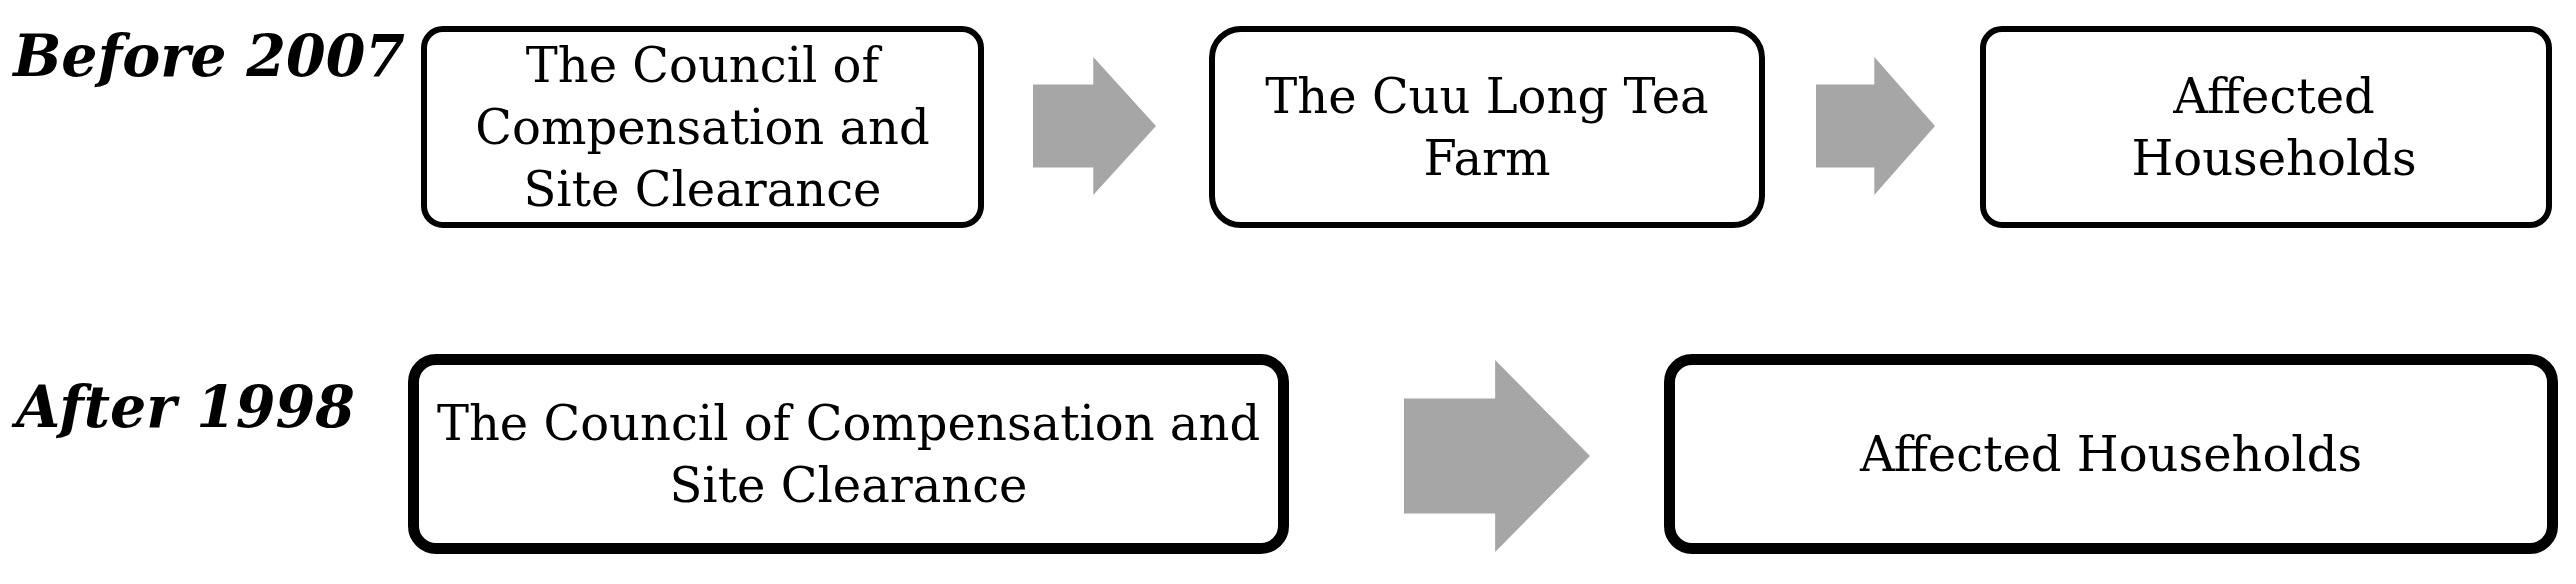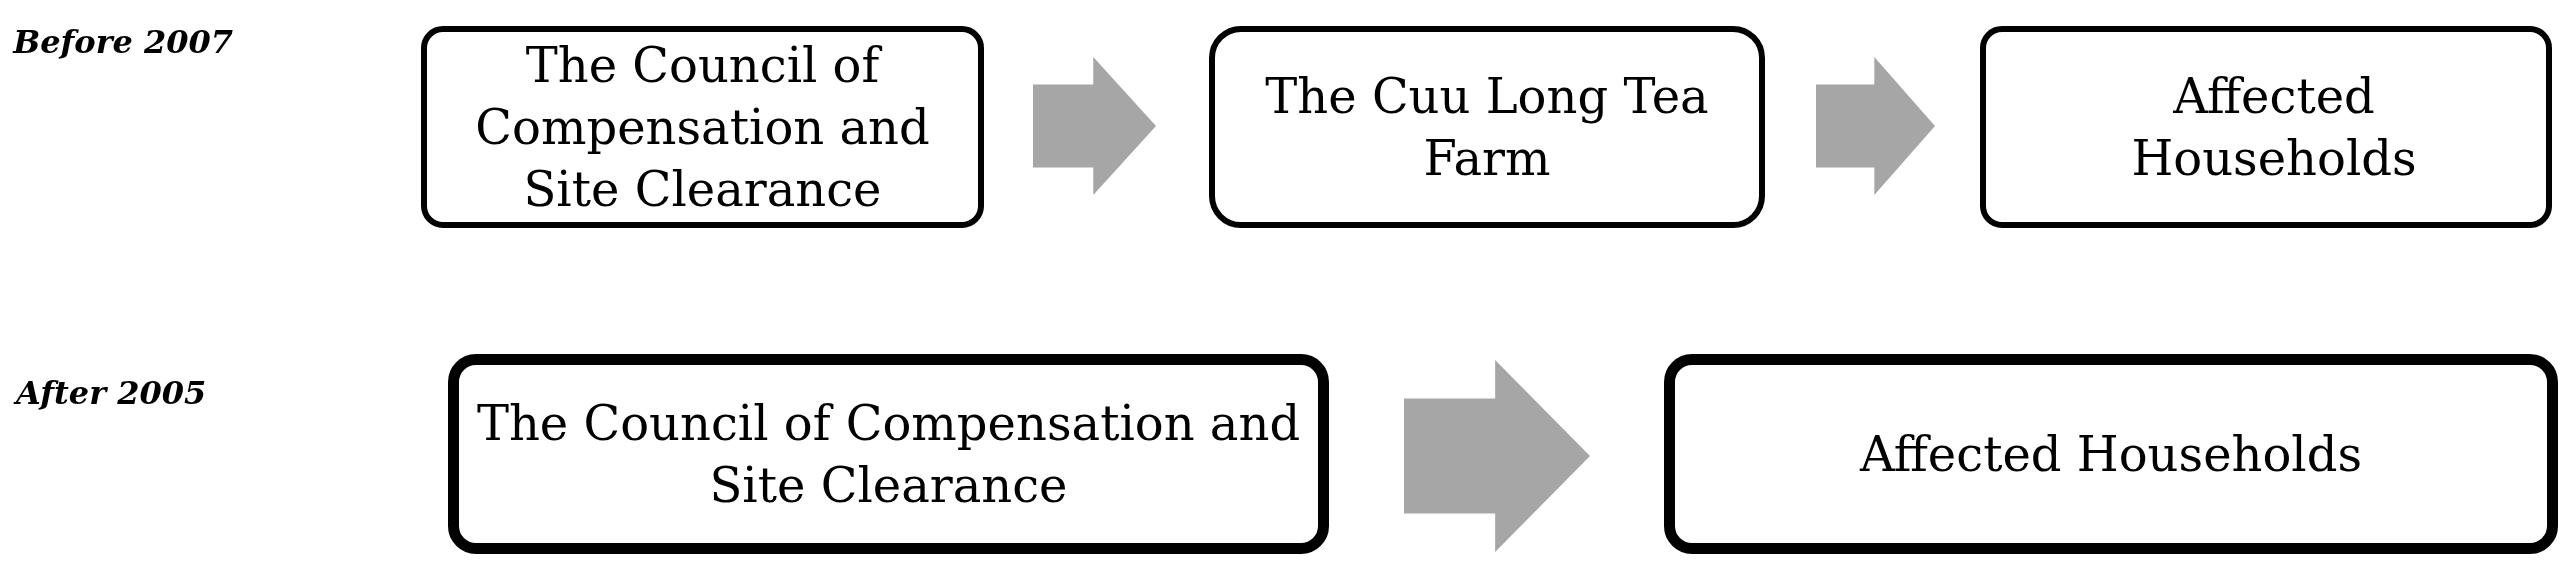--- a/index.html
+++ b/index.html
@@ -9,21 +9,21 @@
     height: 585px;
     background: var(--bg, #ffffff);
     color: var(--text, #000000);
     font-family: "DejaVu Serif", "Liberation Serif", serif;
     overflow: hidden;
   }
   .row-label {
     position: absolute;
     font-weight: bold;
     font-style: italic;
-    font-size: 32px;
+    font-size: 57px;
     line-height: 1.1;
     white-space: nowrap;
   }
   .fbox {
     position: absolute;
     box-sizing: border-box;
     border: 6.6px solid var(--border, #000000);
     border-radius: 22px;
     background: var(--bg, #ffffff);
     display: flex;
@@ -66,23 +66,23 @@
 Farm</span>
   </div>
 
   <div class="arrow" style="left:1816px; top:57px; width:119px; height:138px;"></div>
 
   <div class="fbox" style="left:1980px; top:26px; width:572px; height:202px;padding-left:16px;">
     <span class="box-text">Affected
 Households</span>
   </div>
 
-  <div class="row-label" style="left:16px; top:376px;">After 2005</div>
+  <div class="row-label" style="left:16px; top:376px;">After 1998</div>
 
-  <div class="fbox thick" style="left:448px; top:354px; width:881px; height:200px;">
+  <div class="fbox thick" style="left:408px; top:354px; width:881px; height:200px;">
     <span class="box-text">The Council of Compensation and
 Site Clearance</span>
   </div>
 
   <div class="arrow" style="left:1404px; top:360px; width:186px; height:192px;"></div>
 
   <div class="fbox thick" style="left:1664px; top:354px; width:894px; height:200px;">
     <span class="box-text">Affected Households</span>
   </div>
 

